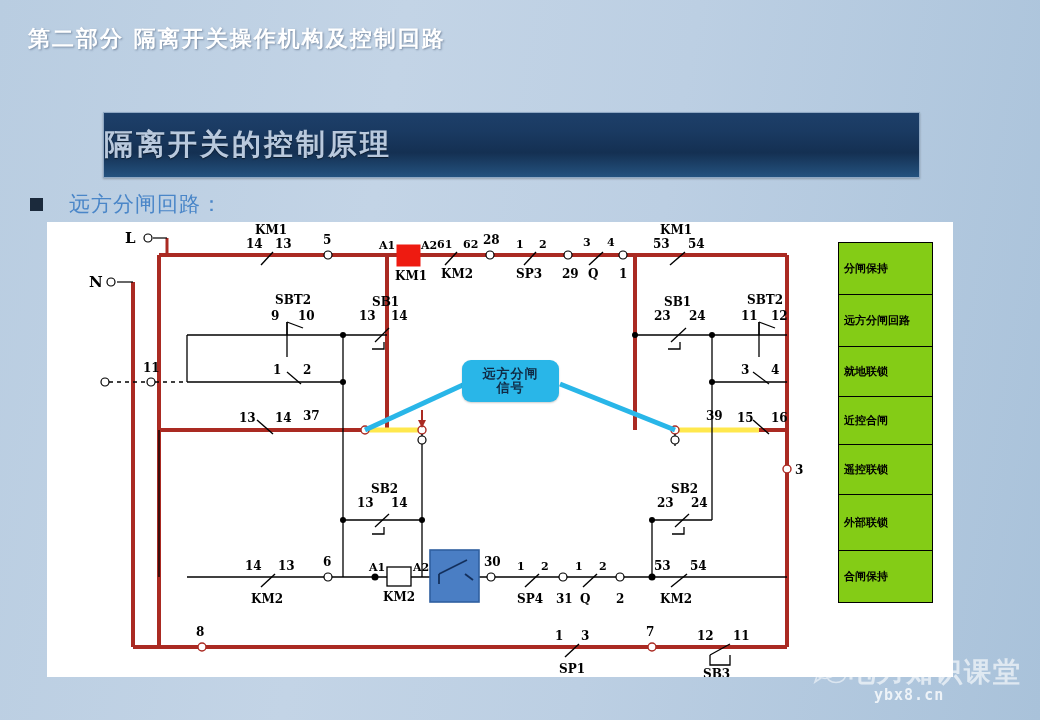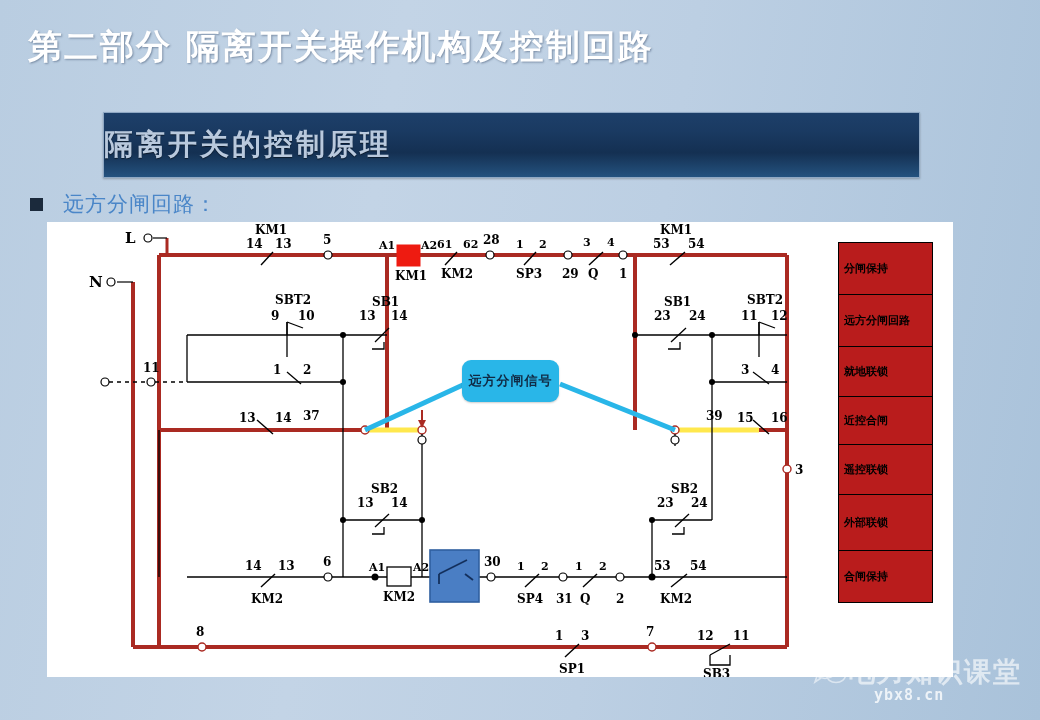--- a/index.html
+++ b/index.html
@@ -5,73 +5,73 @@
   html,body{margin:0;padding:0;}
   body{
     width:1040px;height:720px;overflow:hidden;
     font-family:"Liberation Sans","DejaVu Sans",sans-serif;
     background:linear-gradient(100deg,#b9cde1 0%,#c3d4e6 35%,#bccfe3 60%,#a9c2da 100%);
     position:relative;
   }
   
   #slide-title{
     position:absolute;left:28px;top:24px;
-    font-size:34px;font-weight:700;color:#ffffff;
+    font-size:22px;font-weight:700;color:#ffffff;
     letter-spacing:2px;
     text-shadow:1px 1px 2px rgba(40,60,90,.45);
     font-family:"DejaVu Sans","Liberation Sans",sans-serif;
     white-space:nowrap;
   }
   
   #banner{
     position:absolute;left:103px;top:112px;width:815px;height:64px;
     background:linear-gradient(180deg,#1d3f69 0%,#1a3a62 28%,#143052 62%,#24527f 100%);
     border:1px solid #8fa8c4;
     box-shadow:0 1px 2px rgba(0,0,0,.25);
     display:flex;align-items:center;justify-content:flex-start;
   }
   #banner-text{
     font-size:29px;font-weight:700;color:#b9c9dd;letter-spacing:3px;
     font-family:"DejaVu Sans","Liberation Sans",sans-serif;
     text-shadow:0 1px 1px rgba(0,0,0,.5);
   }
   
   #bullet-row{
-    position:absolute;left:30px;top:190px;display:flex;align-items:center;gap:20px;
+    position:absolute;left:30px;top:190px;display:flex;align-items:center;gap:26px;
   }
   #bullet-square{width:13px;height:13px;background:#1b2a3c;display:inline-block;}
   #bullet-text{
     font-size:21px;color:#4a86c8;font-weight:400;letter-spacing:1px;
     font-family:"DejaVu Sans","Liberation Sans",sans-serif;
   }
   
   #diagram-panel{
     position:absolute;left:47px;top:222px;width:906px;height:455px;
     background:#ffffff;
   }
   #svg-circuit{position:absolute;left:0;top:0;}
   
   #label-column{
     position:absolute;left:838px;top:242px;width:93px;
-    border:1px solid #000;border-bottom:none;background:#b91c1c;
+    border:1px solid #000;border-bottom:none;background:#84cc16;
   }
   .label-cell{
     border-bottom:1px solid #000;
     display:flex;align-items:center;
     padding-left:5px;
     font-size:11px;font-weight:700;color:#000;
     font-family:"DejaVu Sans","Liberation Sans",sans-serif;
     letter-spacing:0px;
     box-sizing:border-box;
   }
   
   #callout-box{
     position:absolute;left:462px;top:360px;width:97px;height:42px;
     background:#29b6e8;border-radius:9px;
-    display:flex;align-items:center;justify-content:center;
+    display:flex;flex-direction:column;align-items:center;justify-content:center;
     line-height:1.08;
     box-shadow:0 1px 2px rgba(0,0,0,.2);
   }
   .callout-line{
     font-size:13px;font-weight:700;color:#102a44;letter-spacing:1px;
     font-family:"DejaVu Sans","Liberation Sans",sans-serif;
   }
   
   #watermark{
     position:absolute;left:812px;top:652px;width:228px;height:64px;

